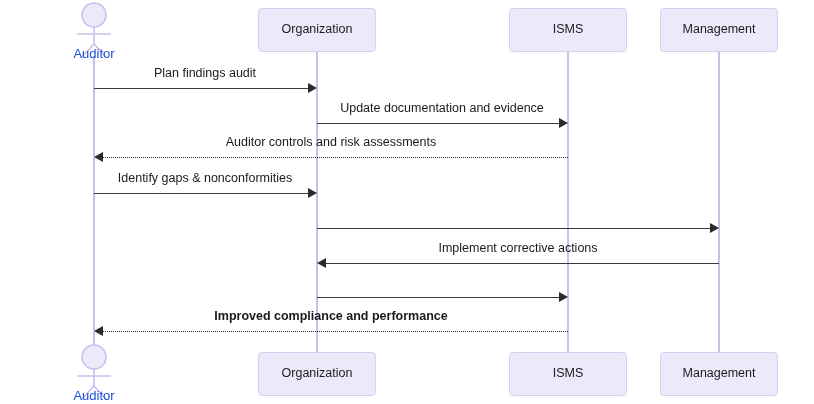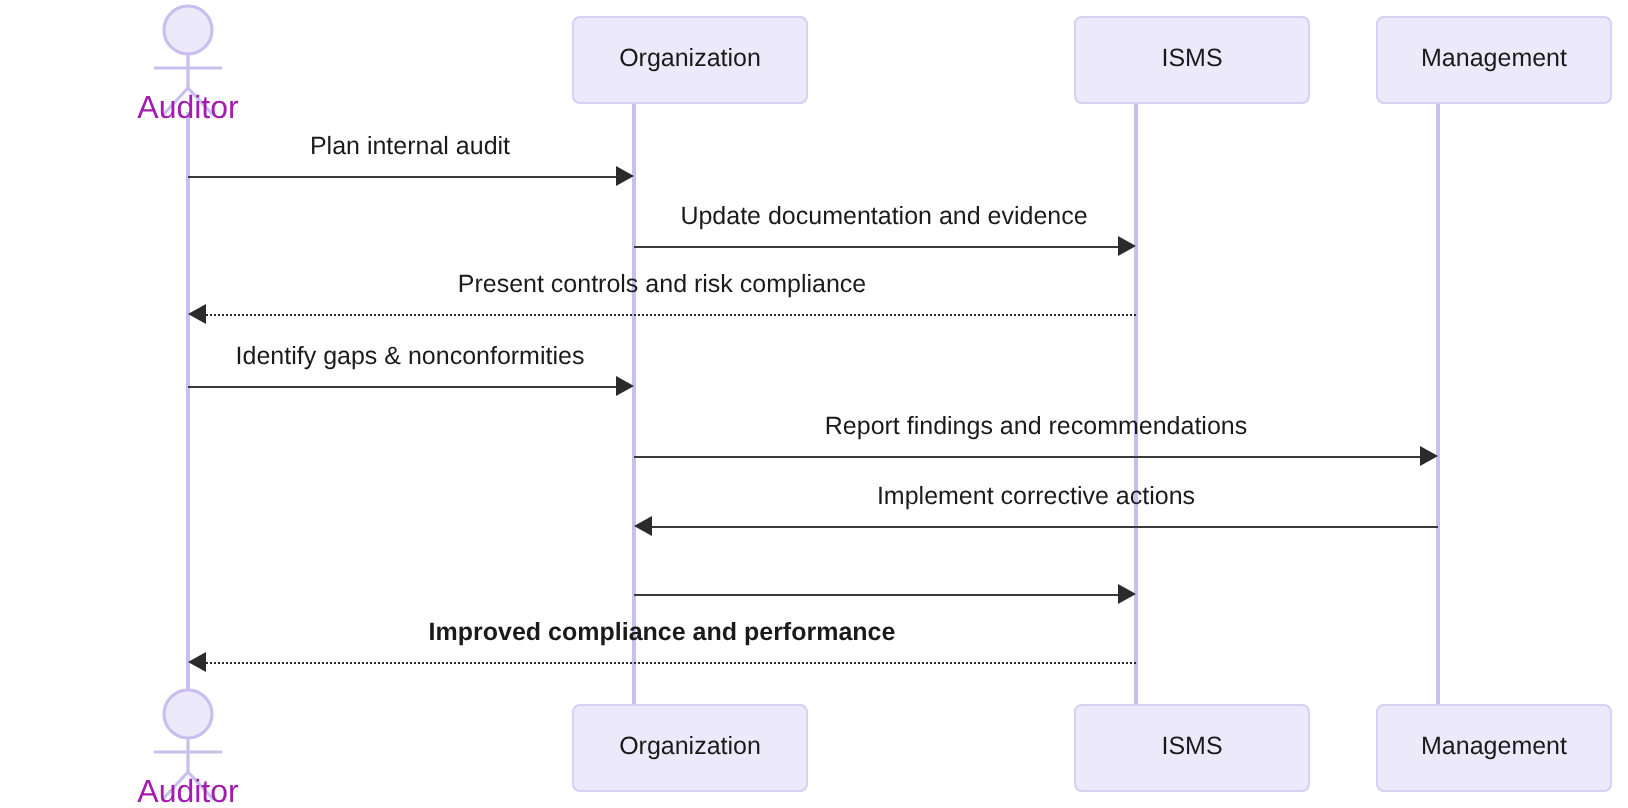--- a/index.html
+++ b/index.html
@@ -25,34 +25,33 @@
     border: 1px solid #D6D0F2;
     border-radius: 4px;
     display: flex;
     align-items: center;
     justify-content: center;
     color: #1a1a1a;
     font-size: 12.5px;
     line-height: 1.1;
     text-align: center;
     white-space: nowrap;
-    margin-left: 28px;
   }
   
   .actor {
     position: absolute;
     width: 52px;
     height: 56px;
   }
   .actor-label {
     position: absolute;
     width: 120px;
     text-align: center;
-    font-size: 16px;
-    color: #a21caf;
+    font-size: 13px;
+    color: #1d4ed8;
     white-space: nowrap;
   }
   
   .lifeline {
     position: absolute;
     width: 2px;
     background: #C9BFEF;
   }
   
   .msg-line {
@@ -111,37 +110,36 @@
   </div>
 
   <div class="participant-box" style="left:509px; top:8px; width:118px; height:44px;">
     <span>ISMS</span>
   </div>
 
   <div class="participant-box" style="left:660px; top:8px; width:118px; height:44px;">
     <span>Management</span>
   </div>
 
-  <div class="msg-label" style="left:205px; top:66px;">Plan internal audit</div>
+  <div class="msg-label" style="left:205px; top:66px;">Plan findings audit</div>
   <div class="msg-line" style="left:94px; top:88px; width:214px;"></div>
   <div class="arrow-head right" style="left:308px; top:83px;"></div>
 
   <div class="msg-label" style="left:442px; top:101px;">Update documentation and evidence</div>
   <div class="msg-line" style="left:317px; top:123px; width:242px;"></div>
   <div class="arrow-head right" style="left:559px; top:118px;"></div>
 
-  <div class="msg-label" style="left:331px; top:135px;">Present controls and risk compliance</div>
+  <div class="msg-label" style="left:331px; top:135px;">Auditor controls and risk assessments</div>
   <div class="msg-line dotted" style="left:103px; top:157px; width:465px;"></div>
   <div class="arrow-head left" style="left:94px; top:152px;"></div>
 
   <div class="msg-label" style="left:205px; top:171px;">Identify gaps &amp; nonconformities</div>
   <div class="msg-line" style="left:94px; top:193px; width:214px;"></div>
   <div class="arrow-head right" style="left:308px; top:188px;"></div>
 
-  <div class="msg-label" style="left:518px; top:206px;">Report findings and recommendations</div>
   <div class="msg-line" style="left:317px; top:228px; width:393px;"></div>
   <div class="arrow-head right" style="left:710px; top:223px;"></div>
 
   <div class="msg-label" style="left:518px; top:241px;">Implement corrective actions</div>
   <div class="msg-line" style="left:326px; top:263px; width:393px;"></div>
   <div class="arrow-head left" style="left:317px; top:258px;"></div>
 
   <div class="msg-line" style="left:317px; top:297px; width:242px;"></div>
   <div class="arrow-head right" style="left:559px; top:292px;"></div>
 

